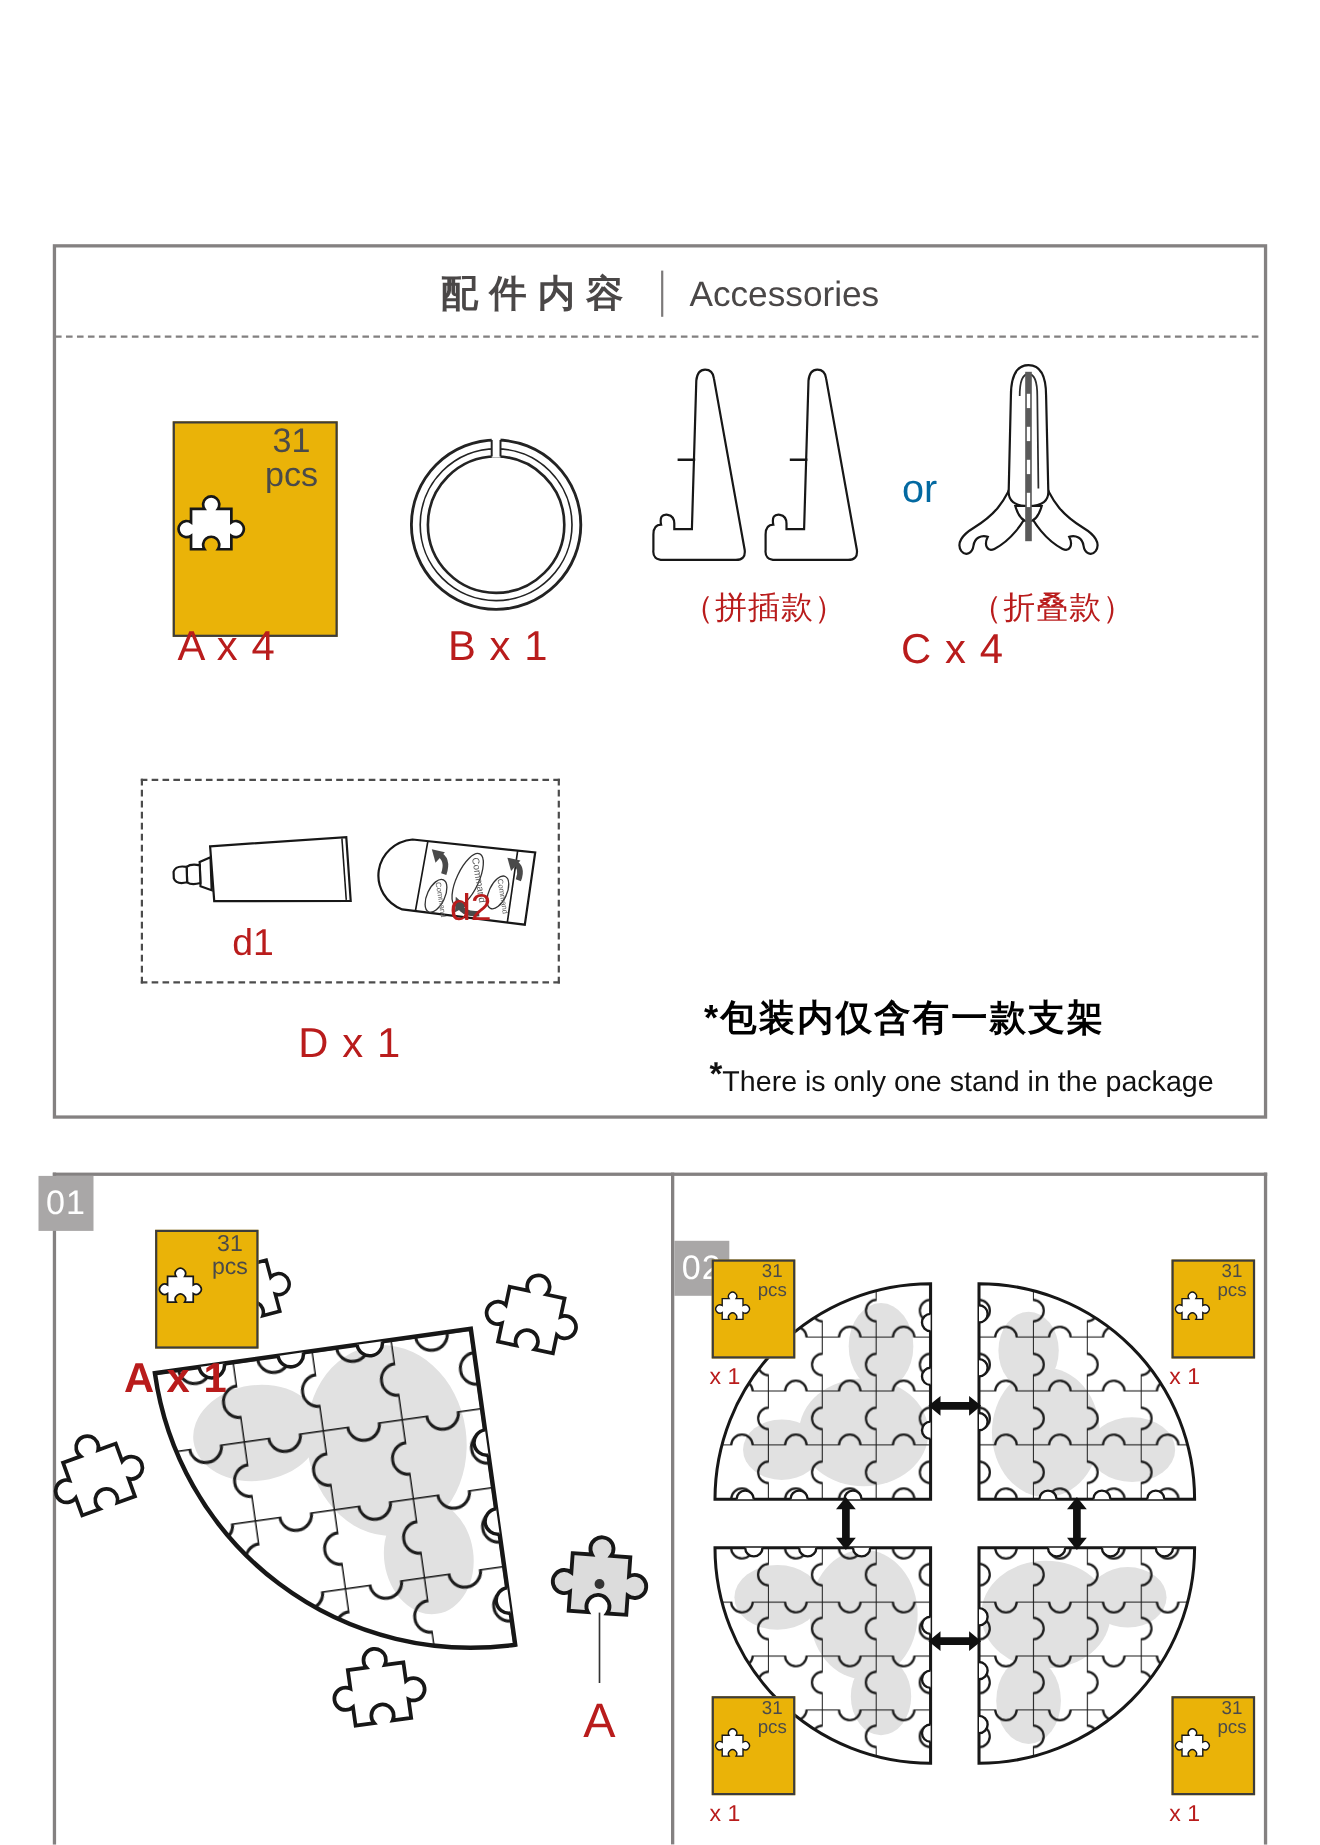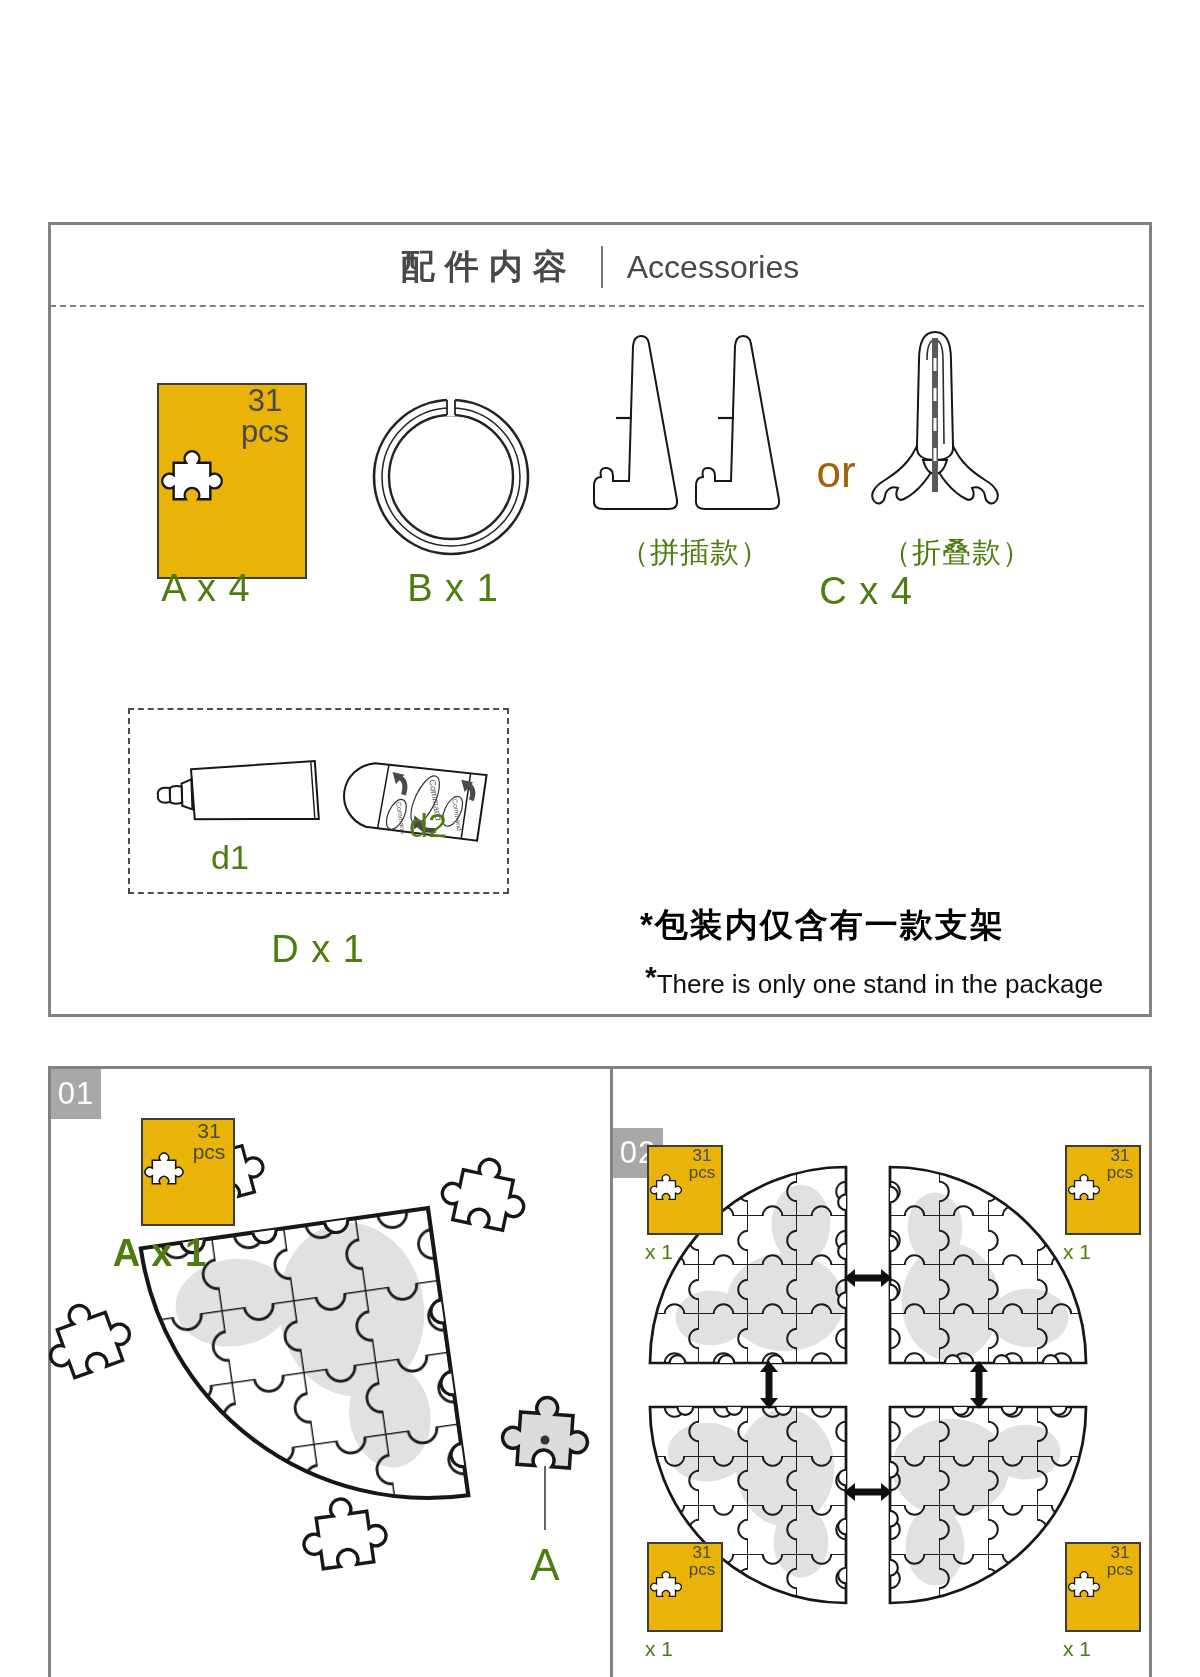--- a/index.html
+++ b/index.html
@@ -24,24 +24,24 @@
   
   .bag{position:absolute;background:#eab308;border:2.5px solid #3c3c3c;display:flex;flex-direction:row;margin-left:24px;}
   .bag .seal{height:9%;border-bottom:2px solid #3c3c3c;}
   .bag .body{flex:1;display:flex;align-items:center;justify-content:center;}
   .bag .pcs{text-align:center;color:#4a4a4a;line-height:1;}
   .bag .foot{height:8%;border-top:2px solid #3c3c3c;margin-top:4px;}
   .bag-big{width:146px;height:192px;} .bag-big .pcs{font-size:31px;}
   .bag-mid{width:90px;height:104px;}  .bag-mid .pcs{font-size:21px;}
   .bag-sm{width:72px;height:86px;}    .bag-sm .pcs{font-size:17px;}
   
-  .lbl{position:absolute;text-align:center;color:#4d7c0f;}
+  .lbl{position:absolute;text-align:center;color:#b91c1c;}
   .itemlbl{font-size:38px;letter-spacing:1px;}
   .variant{font-size:29px;letter-spacing:1px;}
-  .orlbl{font-size:44px;color:#a16207;margin-top:24px;}
+  .orlbl{font-size:36px;color:#0369a1;}
   .sublbl{font-size:34px;}
   .cntlbl{font-size:21px;}
   #notezh{left:640px;top:903px;width:480px;font-size:33px;font-weight:700;color:#000;text-align:left;letter-spacing:2px;}
   #noteen{left:645px;top:960px;width:520px;font-size:26px;color:#111;text-align:left;}
   #noteen .star{font-size:30px;vertical-align:6px;font-weight:700;}
   
   .chip{position:absolute;width:50px;height:50px;background:#a9a7a7;color:#fff;
         display:flex;align-items:center;justify-content:center;font-size:31px;letter-spacing:1px;}
   #dbox{left:128px;top:708px;width:377px;height:182px;border:2.5px dashed #4c4c4c;}
   svg{display:block;}
@@ -192,21 +192,21 @@
     <use href="#qtr" transform="translate(798,297) scale(0.98)"></use>
     <use href="#qtr" transform="translate(842,297) rotate(90) scale(0.98)"></use>
     <use href="#qtr" transform="translate(842,341) rotate(180) scale(0.98)"></use>
     <use href="#qtr" transform="translate(798,341) rotate(270) scale(0.98)"></use>
     <use href="#da" transform="translate(820,212)"></use>
     <use href="#da" transform="translate(820,426)"></use>
     <use href="#da" transform="translate(721,319) rotate(90)"></use>
     <use href="#da" transform="translate(931,319) rotate(90)"></use>
   </svg>
 
-  <div class="chip" style="left:51px;top:1069px;text-align:center;">01</div>
+  <div class="chip" style="left:35px;top:1069px;text-align:center;">01</div>
   <div class="bag bag-mid" style="left:117px;top:1118px;">
     <div class="seal"></div>
     <div class="body">
       <svg width="42" height="42" viewBox="-27 -27 54 54">
         <path class="lp" stroke-width="2.6" d="M-15,-15 h10 a6,6 0 1 1 10,0 h10 v10 a6,6 0 1 1 0,10 v10 h-10 a6,6 0 1 0 -10,0 h-10 v-10 a6,6 0 1 1 0,-10 z"></path>
       </svg>
     </div>
     <div class="pcs">31 pcs</div>
     <div class="foot"></div>
   </div>

